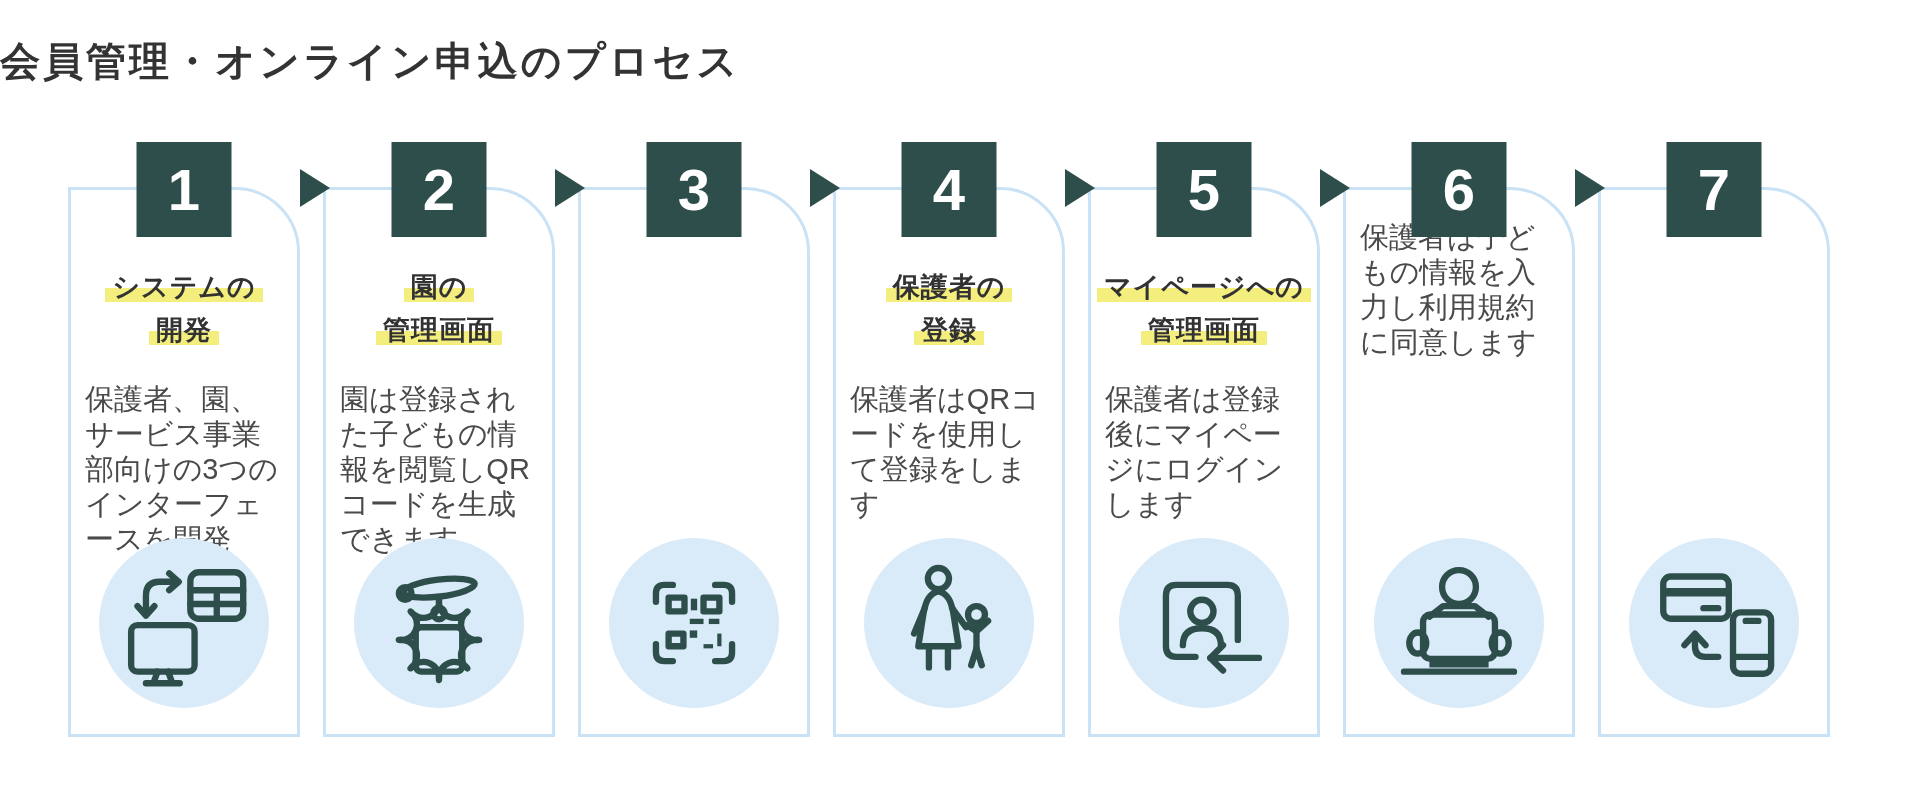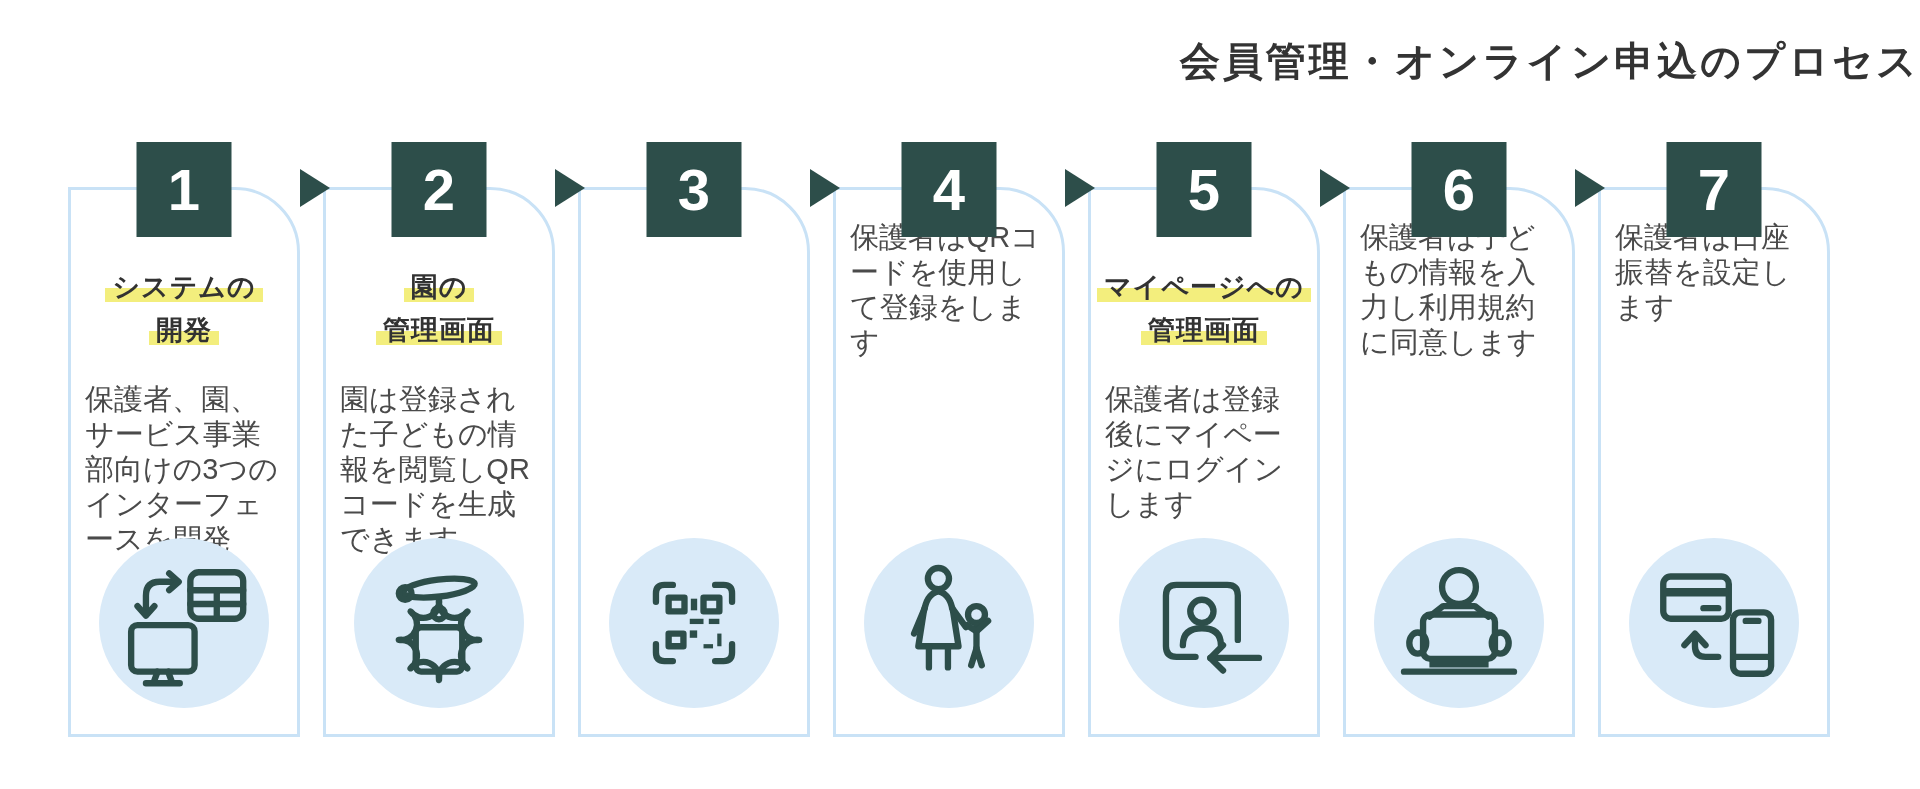--- a/index.html
+++ b/index.html
@@ -3,21 +3,21 @@
 <meta charset="utf-8">
 <style>
   * { margin:0; padding:0; box-sizing:border-box; }
   html,body { background:#ffffff; }
   body {
     width:1920px; height:789px; position:relative; overflow:hidden;
     font-family:"Liberation Sans","DejaVu Sans",sans-serif;
   }
   .page-title {
     position:absolute; top:34px; left:0; width:100%;
-    text-align:right; font-size:40px; font-weight:700;
+    text-align:left; font-size:40px; font-weight:700;
     letter-spacing:3px; color:#333333;
   }
   .steps {
     position:absolute; top:142px; left:68px;
     display:flex; gap:23px;
   }
   .step { width:232px; position:relative; }
   .num-box {
     position:absolute; top:0; left:50%; transform:translateX(-50%);
     width:95px; height:95px; background:#2D4E4A; z-index:2;
@@ -131,20 +131,24 @@
           <rect class="icf" x="92" y="80" width="4" height="12"></rect>
         </svg>
       </div>
     </div>
   </div>
 
   <div class="step">
     <div class="num-box">4</div>
     <div class="step-arrow"></div>
     <div class="card">
+      <div class="card-title">
+        <span class="hl">保護者の</span><br>
+        <span class="hl">登録</span>
+      </div>
       <div class="card-desc">保護者はQRコードを使用して登録をします</div>
       <div class="icon-circle">
         <svg viewBox="0 0 140 140">
           <circle class="ic" cx="60" cy="28" r="10"></circle>
           <path class="ic" d="M 60 40 C 51 42 48 50 46 60 L 41 92 H 79 L 74 60 C 72 50 69 42 60 40 Z"></path>
           <path class="ic" d="M 47 56 L 37 80"></path>
           <path class="ic" d="M 73 56 L 86 74"></path>
           <path class="ic" d="M 51 92 V 112 M 69 92 V 112"></path>
           <circle class="ic" cx="96" cy="62" r="8"></circle>
           <path class="ic" d="M 96 72 V 94"></path>
@@ -191,21 +195,20 @@
           <path class="icb" d="M 42 108 H 98"></path>
           <path class="ic" d="M 18 116 H 122"></path>
         </svg>
       </div>
     </div>
   </div>
 
   <div class="step">
     <div class="num-box">7</div>
     <div class="card">
-      <div class="card-desc">保護者は口座振替を設定します</div>
       <div class="icon-circle">
         <svg viewBox="0 0 140 140">
           <rect class="ic" x="22" y="26" width="62" height="40" rx="7"></rect>
           <path class="icb" d="M 22 41 H 84"></path>
           <path class="ic" d="M 60 56 H 74"></path>
           <rect class="ic" x="88" y="60" width="36" height="58" rx="7"></rect>
           <path class="ic" d="M 100 68 H 112"></path>
           <path class="ic" d="M 89 102 H 123"></path>
           <path class="ic" d="M 74 102 H 62 Q 52 102 52 92 V 82"></path>
           <path class="ic" d="M 42 91 L 52 80 L 62 91"></path>

